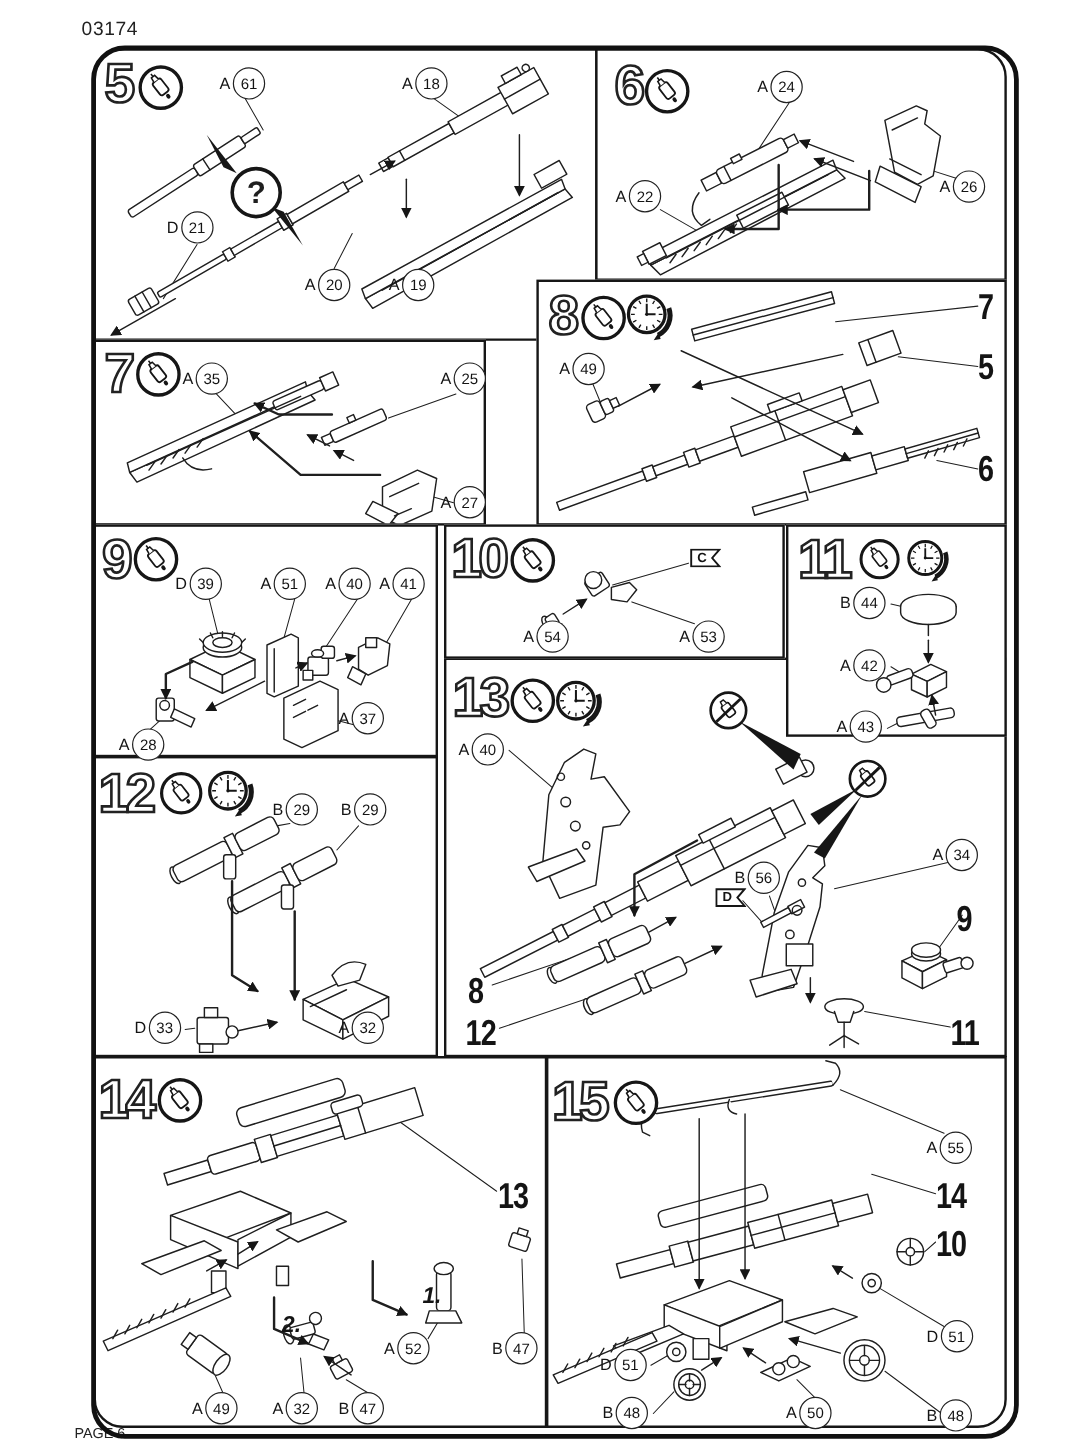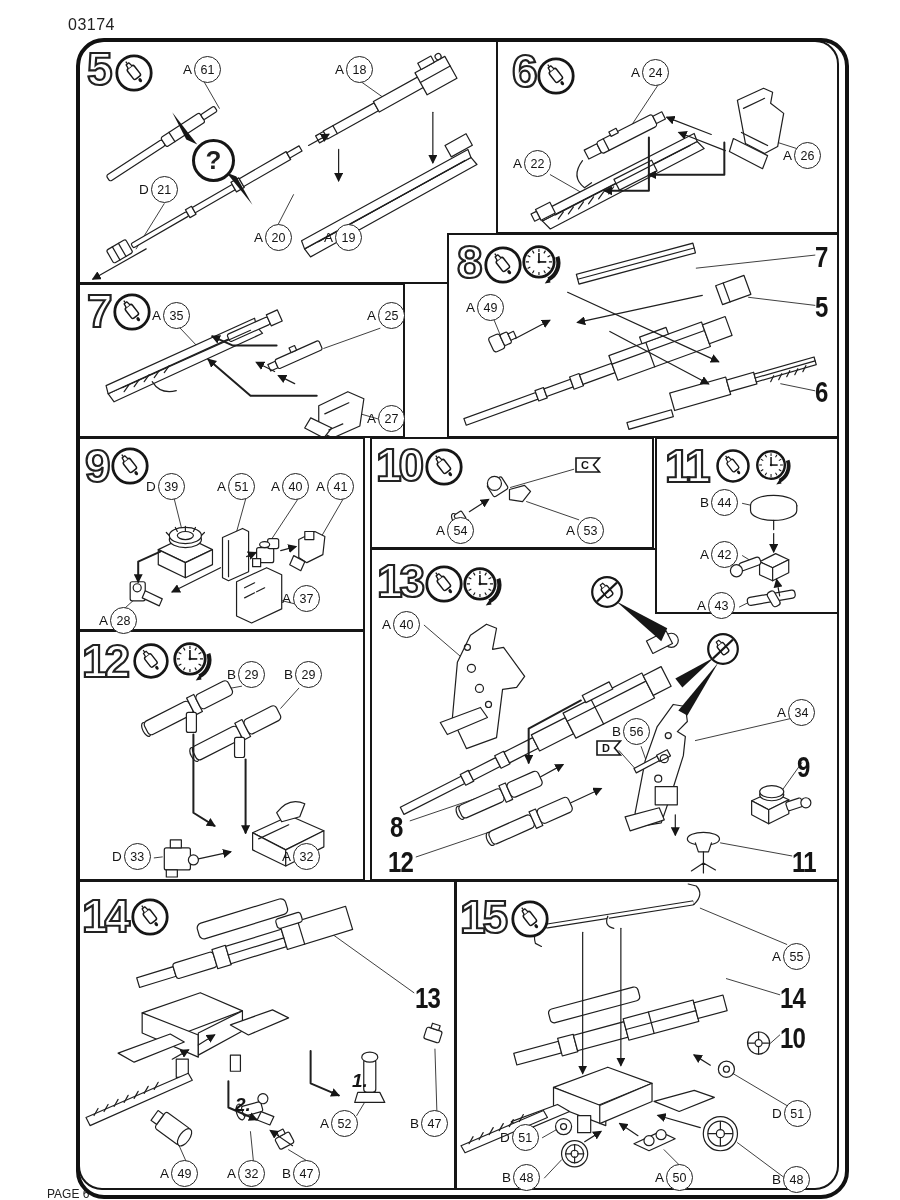--- a/index.html
+++ b/index.html
@@ -1,19 +1,19 @@
 <!DOCTYPE html>
 <html><head>
 <meta charset="utf-8">
 <style>
   html,body{margin:0;padding:0;background:#fff;}
   .sheet{position:relative;width:900px;height:1200px;background:#fff;overflow:hidden;
          font-family:"Liberation Sans",sans-serif;color:#1f1f1f;}
   .kitcode{position:absolute;left:68px;top:16px;font-size:16px;letter-spacing:.5px;color:#222;}
-  .footer{position:absolute;left:47px;top:1187px;font-size:12px;color:#222;}
+  .footer{position:absolute;left:62px;top:1187px;font-size:12px;color:#222;}
   .outer{position:absolute;left:76px;top:38px;width:765px;height:1153px;border:4px solid #111;
          border-radius:28px;pointer-events:none;z-index:50;}
   .panel{position:absolute;background:#fff;border:2.4px solid #161616;box-sizing:border-box;}
   .rtl{border-top-left-radius:24px;} .rtr{border-top-right-radius:24px;}
   .rbl{border-bottom-left-radius:24px;} .rbr{border-bottom-right-radius:24px;}
   .art{position:absolute;left:0;top:0;width:100%;height:100%;}
   .art line,.art path,.art rect,.art circle,.art ellipse,.art polyline{
      stroke:#1f1f1f;stroke-width:1.2;fill:none;stroke-linecap:round;stroke-linejoin:round;}
   .art .w rect,.art .w path,.art .w circle,.art .w ellipse{fill:#fff;}
   .art .b{fill:#161616 !important;stroke:none !important;}

